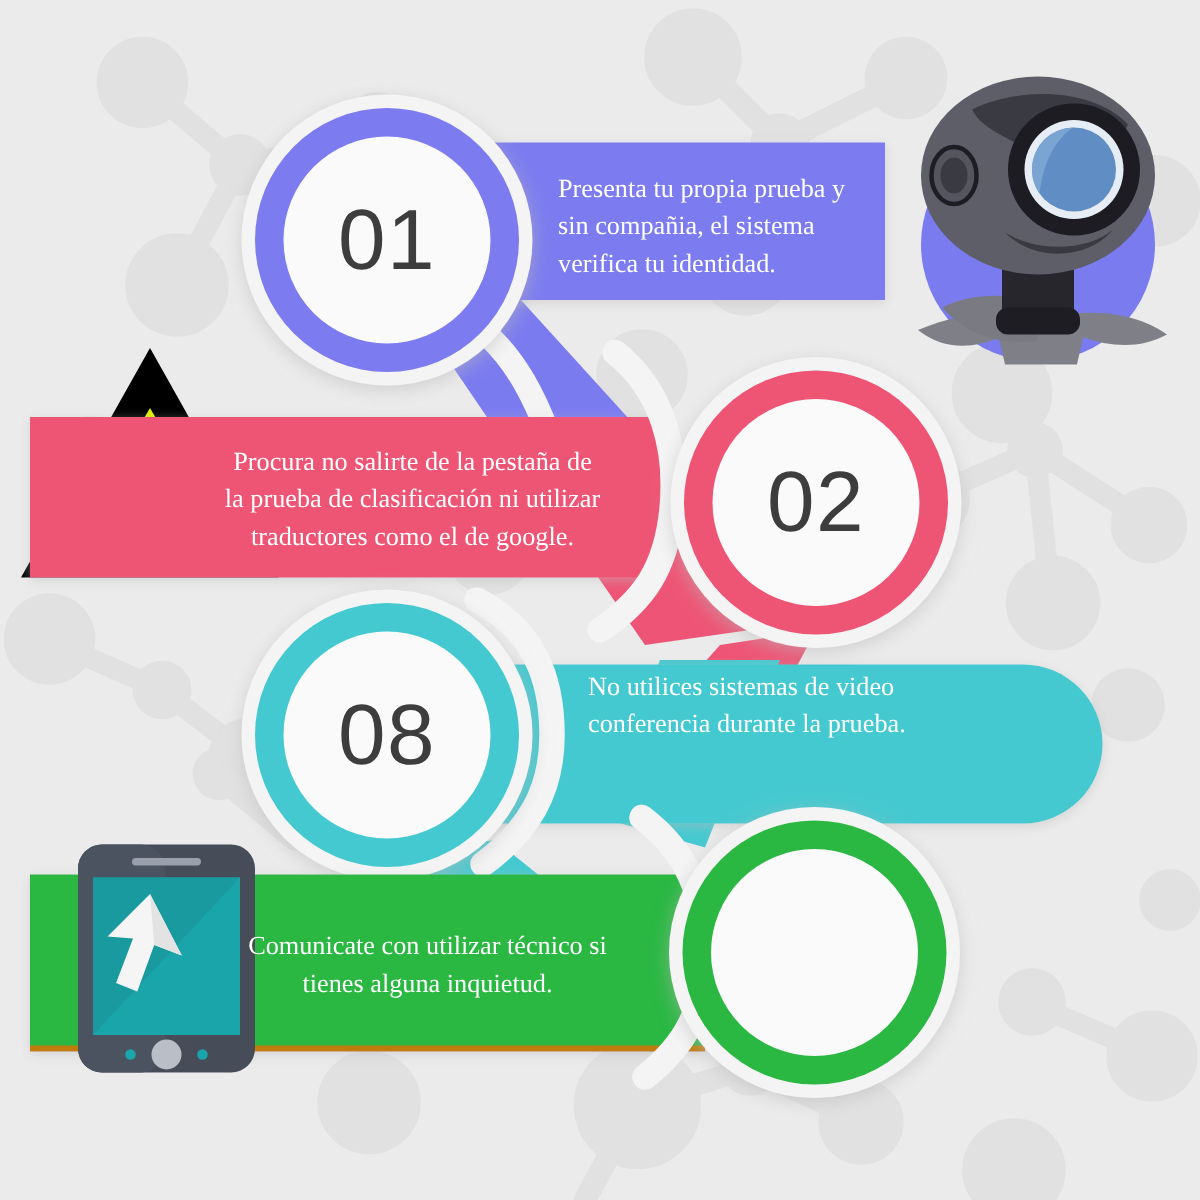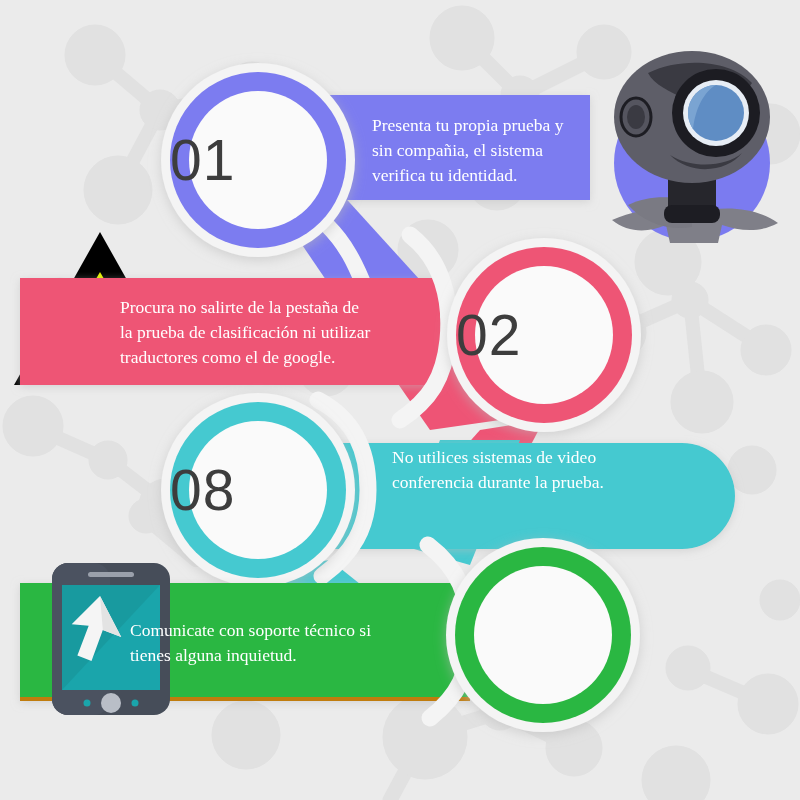--- a/index.html
+++ b/index.html
@@ -10,37 +10,37 @@
   }
   #stage{position:relative;width:800px;height:800px;overflow:hidden;background:#ebebeb;}
   #art{position:absolute;left:0;top:0;width:800px;height:800px;}
   .num-label{
     position:absolute;
     font-family:"Liberation Sans","DejaVu Sans",sans-serif;
     font-size:57px;
     font-weight:400;
     color:#3d3d3d;
     letter-spacing:1px;
-    text-align:left;
+    text-align:center;
     width:176px;
     line-height:176px;
     pointer-events:none;
     user-select:none;
   }
   .step-text{
     position:absolute;
     color:#ffffff;
     font-size:17.5px;
     line-height:25px;
     font-family:Liberation Serif, serif;
     white-space:pre-line;
     pointer-events:none;
     user-select:none;
   }
-  .t-right{text-align:left;}
+  .t-right{text-align:center;}
   .t-left{text-align:left;}
 </style>
 </head>
 <body>
 
 <div id="stage">
 
   <svg id="art" viewBox="0 0 800 800" xmlns="http://www.w3.org/2000/svg">
     <defs>
       <filter id="softshadow" x="-30%" y="-30%" width="160%" height="160%">
@@ -286,16 +286,16 @@
 
   <div class="num-label" style="left:456px;top:247px;">02</div>
   <div class="step-text t-right" style="left:120px;top:295px;width:310px;">Procura no salirte de la pestaña de
 la prueba de clasificación ni utilizar
 traductores como el de google.</div>
 
   <div class="num-label" style="left:170px;top:402px;">08</div>
   <div class="step-text t-left" style="left:392px;top:445px;width:260px;">No utilices sistemas de video
 conferencia durante la prueba.</div>
 
-  <div class="step-text t-right" style="left:130px;top:618px;width:310px;">Comunicate con soporte técnico si
+  <div class="step-text t-right" style="left:130px;top:618px;width:310px;">Comunicate con utilizar técnico si
 tienes alguna inquietud.</div>
 
 </div>
 
 </body></html>

